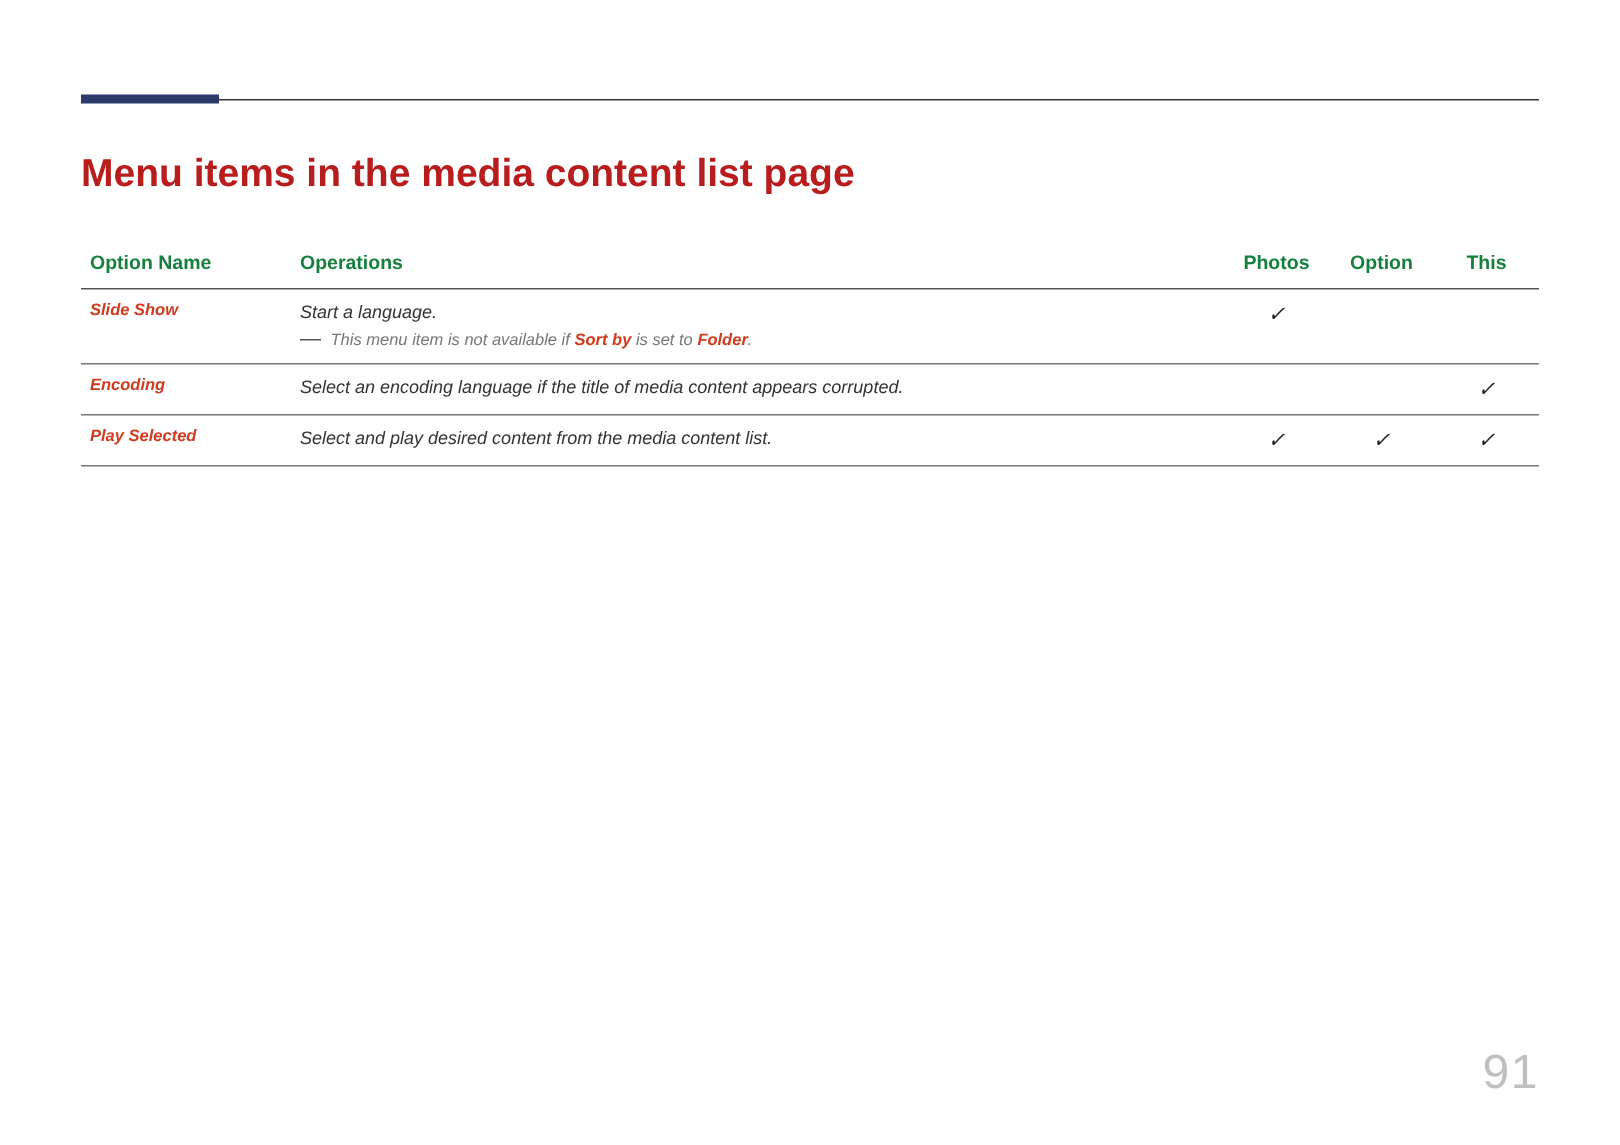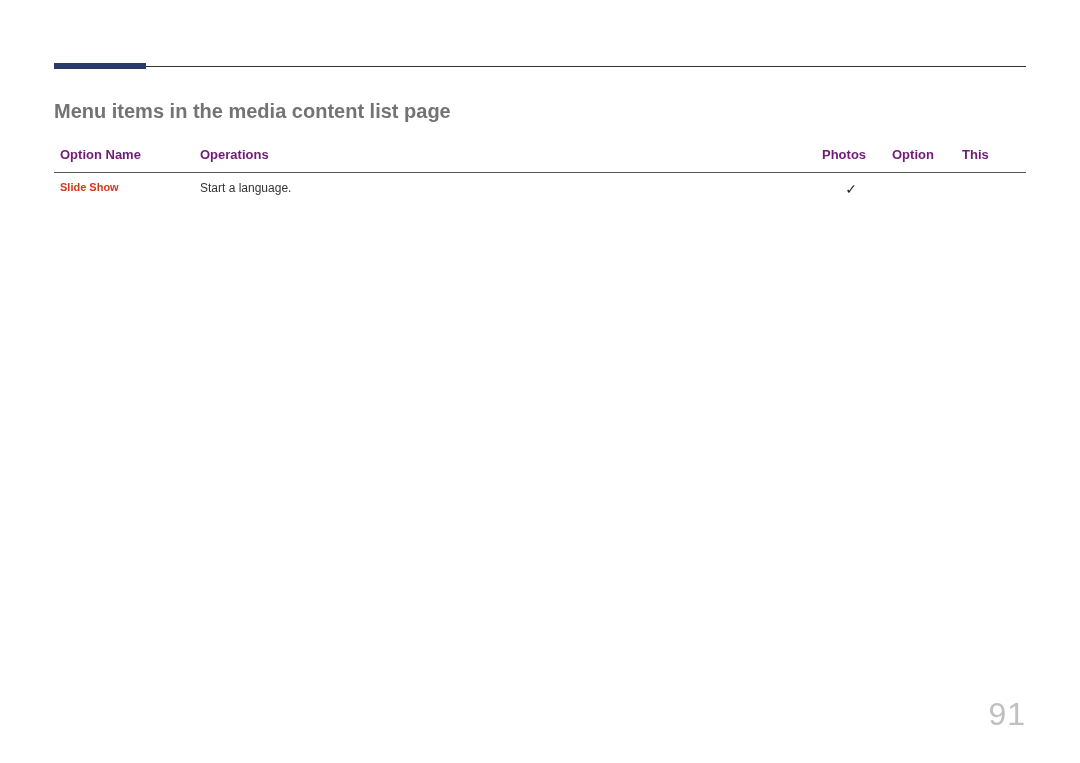--- a/index.html
+++ b/index.html
@@ -25,44 +25,45 @@
       height: 6px;
       background: #2b3a6b;
     }
     .content {
       position: absolute;
       top: 100px;
       left: 54px;
       right: 54px;
     }
     .section-title {
-      font-size: 20px;
+      font-size: 26px;
       font-weight: bold;
-      color: #737373;
-      margin-bottom: 16px;
+      color: #b91c1c;
+      margin-bottom: 28px;
     }
     table {
       width: 100%;
       border-collapse: collapse;
       font-size: 12px;
       color: #333;
     }
     thead th {
       font-weight: bold;
       font-size: 13px;
-      color: #701a75;
+      color: #15803d;
       text-align: left;
       padding: 8px 6px 10px 6px;
       border-bottom: 1px solid #555;
     }
-    thead th.c-photos, thead th.c-videos, thead th.c-music { }
+    thead th.c-photos, thead th.c-videos, thead th.c-music { text-align: center; }
     tbody tr td {
       padding: 8px 6px 9px 6px;
       border-bottom: 1px solid #777;
       vertical-align: top;
+      font-style: italic;
     }
     tbody tr.noborder td { border-bottom: none; padding-bottom: 2px; }
     tbody tr.note-row td { padding-top: 0; }
     .option-name { color: #d23a1e; font-weight: bold; font-size: 11px; }
     .check { text-align: center; font-size: 14px; color: #222; }
     .note-dash { display: inline-block; width: 14px; border-top: 1px solid #555; vertical-align: middle; margin-right: 3px; }
     .note-text { color: #777; font-size: 11px; }
     .red-bold { color: #d23a1e; font-weight: bold; }
     .col-option { width: 140px; }
     .col-ops { }
@@ -97,17 +98,40 @@
       </tr>
     </thead>
     <tbody>
       <tr class="noborder">
         <td class="option-name">Slide Show</td>
         <td>Start a language.</td>
         <td class="check">✓</td>
         <td class="check"></td>
         <td class="check"></td>
       </tr>
+      <tr class="note-row">
+        <td></td>
+        <td colspan="4">
+          <span class="note-dash"></span>
+          <span class="note-text">
+            <span>This menu item is not available if </span><span class="red-bold">Sort by</span><span> is set to </span><span class="red-bold">Folder</span><span>.</span>
+          </span>
+        </td>
+      </tr>
+      <tr>
+        <td class="option-name">Encoding</td>
+        <td>Select an encoding language if the title of media content appears corrupted.</td>
+        <td class="check"></td>
+        <td class="check"></td>
+        <td class="check">✓</td>
+      </tr>
+      <tr>
+        <td class="option-name">Play Selected</td>
+        <td>Select and play desired content from the media content list.</td>
+        <td class="check">✓</td>
+        <td class="check">✓</td>
+        <td class="check">✓</td>
+      </tr>
     </tbody>
   </table>
 </div>
 
 <div class="page-num">91</div>
 
 </body></html>

